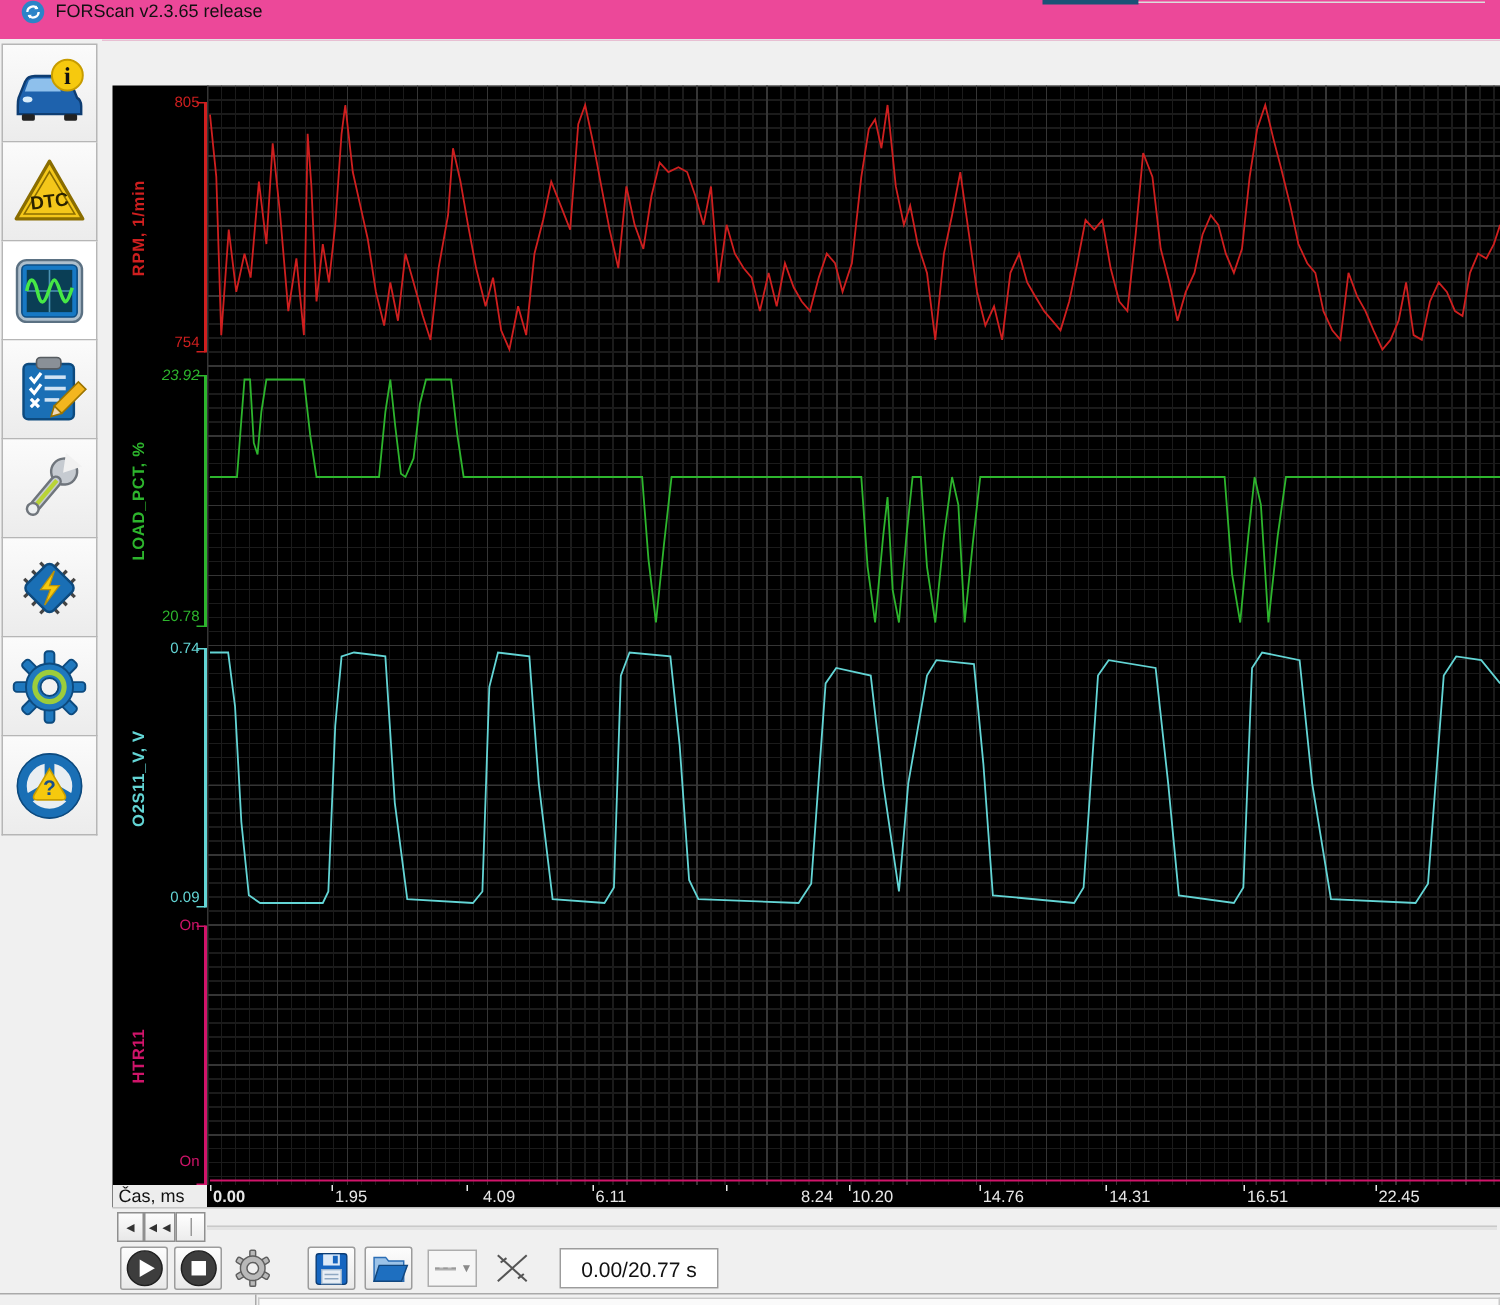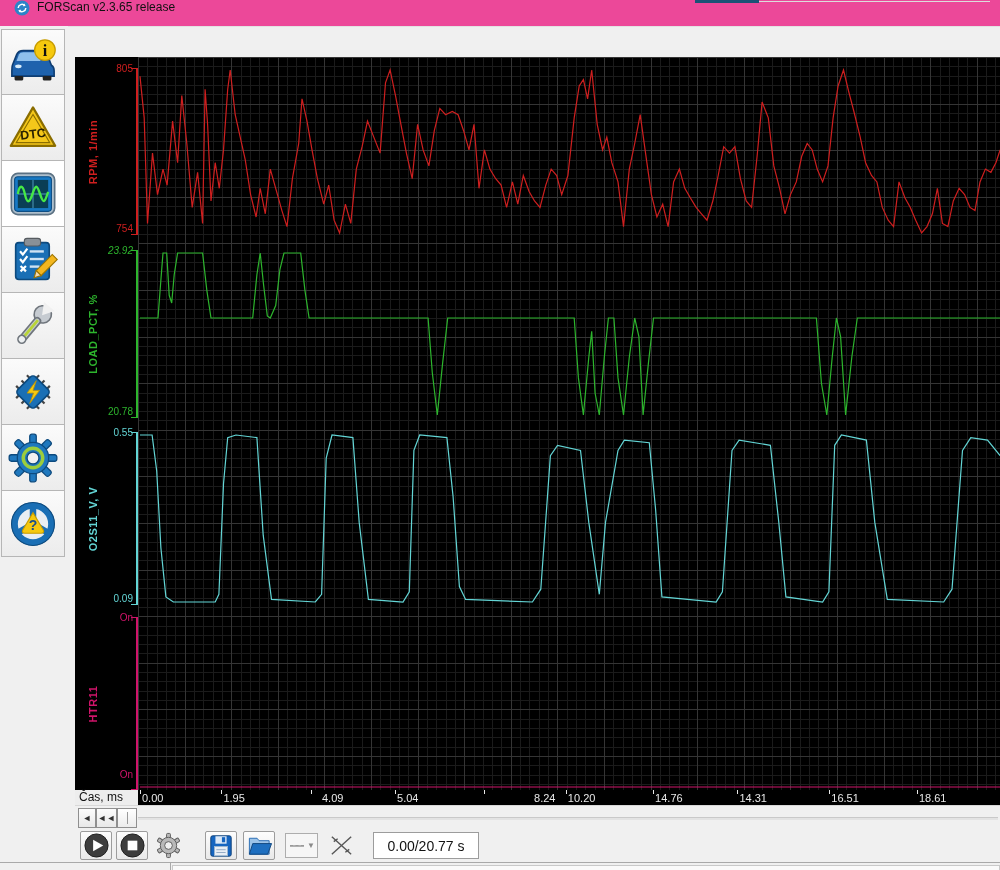--- a/index.html
+++ b/index.html
@@ -186,59 +186,59 @@
     <svg class="traces" id="traces" viewBox="0 0 862 733" preserveAspectRatio="none">
         <polyline points="2.0,19.4 6.2,60.9 9.5,166.4 14.5,96.1 19.5,137.6 25.0,112.1 29.1,128.1 34.6,64.1 39.6,105.7 43.8,38.6 48.8,86.5 54.2,150.4 59.6,115.3 64.6,166.4 67.1,32.2 69.6,67.3 73.0,144.0 77.2,105.7 81.3,131.3 85.5,92.9 89.7,32.2 92.2,13.0 97.2,57.7 102.2,80.1 107.2,102.5 112.6,137.6 118.1,160.0 122.2,131.3 127.3,156.8 132.3,112.1 137.7,131.3 143.9,153.6 149.0,169.6 154.4,121.7 160.7,86.5 164.0,41.8 169.0,64.1 174.0,92.9 179.4,121.7 185.7,147.2 190.7,128.1 196.1,163.2 201.6,176.0 207.4,147.2 212.8,166.4 218.3,112.1 224.1,89.7 229.5,64.1 235.8,80.1 242.1,96.1 247.5,25.8 252.1,13.0 257.5,38.6 262.9,67.3 268.4,96.1 274.2,121.7 279.6,67.3 285.1,92.9 290.9,108.9 296.3,73.7 301.8,51.4 307.6,57.7 314.3,54.5 320.1,57.7 325.6,73.7 331.0,92.9 336.0,67.3 341.0,131.3 346.4,92.9 351.9,112.1 357.7,121.7 363.1,128.1 368.6,150.4 374.4,124.9 379.8,147.2 385.3,118.5 391.1,134.5 396.5,144.0 402.0,150.4 407.8,128.1 413.2,112.1 418.7,118.5 423.7,137.6 429.9,118.5 436.2,60.9 441.2,29.0 445.4,22.6 449.6,41.8 453.7,13.0 459.2,67.3 464.6,92.9 468.8,80.1 473.8,105.7 480.0,124.9 485.5,169.6 491.3,112.1 496.7,86.5 502.2,57.7 508.0,99.3 513.4,137.6 518.9,160.0 524.7,147.2 530.1,169.6 535.6,124.9 541.4,112.1 546.8,131.3 552.3,140.8 558.1,150.4 563.5,156.8 569.0,163.2 574.8,144.0 580.2,118.5 585.7,89.7 591.5,96.1 596.9,89.7 602.4,121.7 608.2,144.0 613.6,150.4 619.1,99.3 624.1,45.0 630.3,60.9 635.8,108.9 641.6,131.3 647.0,156.8 652.5,137.6 658.3,124.9 663.7,99.3 669.2,86.5 674.2,92.9 679.2,112.1 684.6,124.9 690.0,108.9 695.1,60.9 700.1,29.0 705.5,13.0 710.9,35.4 715.9,54.5 722.2,80.1 727.6,105.7 733.5,118.5 738.9,124.9 744.3,150.4 750.2,163.2 755.6,169.6 761.0,124.9 766.9,140.8 772.3,150.4 777.7,163.2 783.6,176.0 789.0,169.6 794.4,156.8 799.4,131.3 804.4,166.4 809.9,169.6 815.3,144.0 821.1,131.3 826.6,137.6 832.0,150.4 837.0,153.6 842.0,124.9 847.4,112.1 852.9,115.3 857.9,105.7 862.1,92.9" fill="none" stroke="#cf1f1f" stroke-width="1.2" vector-effect="non-scaling-stroke"></polyline>
         <polyline points="2.0,261.0 20.0,261.0 22.9,222.8 25.0,196.0 28.7,196.0 31.2,238.3 33.7,246.0 36.2,217.7 39.6,196.0 64.6,196.0 68.8,233.1 73.0,261.0 114.7,261.0 118.9,217.7 122.2,196.0 125.6,228.0 129.3,258.9 132.3,261.0 137.7,248.6 141.9,212.5 146.0,196.0 162.7,196.0 166.9,233.1 171.1,261.0 290.1,261.0 294.3,315.7 299.3,358.0 304.7,305.4 309.7,261.0 436.2,261.0 440.4,320.9 445.4,358.0 450.8,300.2 453.7,274.4 457.1,336.3 461.3,358.0 466.3,300.2 470.4,261.0 475.9,261.0 480.0,320.9 485.5,358.0 491.3,300.2 496.7,261.0 500.9,279.6 505.1,358.0 510.5,305.4 515.5,261.0 678.4,261.0 683.4,326.0 688.8,358.0 694.2,300.2 698.4,261.0 702.6,279.6 707.6,358.0 713.8,300.2 719.3,261.0 862.1,261.0" fill="none" stroke="#2db52d" stroke-width="1.2" vector-effect="non-scaling-stroke"></polyline>
         <polyline points="2.0,378.0 14.1,378.0 18.7,414.0 22.9,491.0 27.9,539.9 35.4,545.0 77.2,545.0 80.9,537.3 85.5,426.8 89.7,380.6 98.0,378.0 118.9,380.6 125.2,478.2 133.5,542.4 177.3,545.0 183.6,537.3 188.2,401.1 194.0,378.0 214.9,380.6 221.2,465.4 230.4,542.4 265.0,545.0 271.3,534.7 275.9,393.4 281.7,378.0 308.9,380.6 315.1,439.7 321.4,529.6 327.6,542.4 394.4,545.0 402.8,532.2 412.4,398.6 419.5,388.3 442.5,393.4 450.8,465.4 461.3,537.3 467.5,465.4 480.0,393.4 486.3,383.1 511.3,385.7 517.6,452.5 523.9,539.9 578.1,545.0 584.4,534.7 594.0,393.4 601.1,383.1 632.4,388.3 640.8,465.4 647.9,539.9 684.6,545.0 690.9,534.7 696.7,388.3 703.4,378.0 728.4,383.1 736.8,465.4 749.3,542.4 805.7,545.0 814.0,532.2 824.5,393.4 832.8,380.6 849.5,383.1 862.1,398.6" fill="none" stroke="#63d5d5" stroke-width="1.2" vector-effect="non-scaling-stroke"></polyline>
         <polyline points="2.0,730.0 862.1,730.0" fill="none" stroke="#d0146a" stroke-width="1.2" vector-effect="non-scaling-stroke"></polyline>
       </svg>
     <div class="xaxis">
       <div class="xaxis-label">Čas, ms</div>
       <div id="xticks">
           <div class="xtick" style="left: 65px;"></div>
-          <div class="xticklabel" style="left: 67px;">0.00</div>
+          <div class="xticklabel" style="left: 67px; font-weight: bold;">0.00</div>
           <div class="xtick" style="left: 146.412px;"></div>
           <div class="xticklabel" style="left: 148.412px;">1.95</div>
           <div class="xtick" style="left: 235.757px;"></div>
           <div class="xticklabel" style="left: 247px;">4.09</div>
           <div class="xtick" style="left: 320.092px;"></div>
-          <div class="xticklabel" style="left: 322.092px;">5.04</div>
+          <div class="xticklabel" style="left: 322.092px;">6.11</div>
           <div class="xtick" style="left: 409.02px;"></div>
           <div class="xticklabel" style="left: 411.02px; margin-left: 48px;">8.24</div>
           <div class="xtick" style="left: 490.85px;"></div>
           <div class="xticklabel" style="left: 492.85px;">10.20</div>
           <div class="xtick" style="left: 578.107px;"></div>
           <div class="xticklabel" style="left: 580.107px;">14.76</div>
           <div class="xtick" style="left: 662.442px;"></div>
           <div class="xticklabel" style="left: 664.442px;">14.31</div>
           <div class="xtick" style="left: 754.293px;"></div>
           <div class="xticklabel" style="left: 756.293px;">16.51</div>
           <div class="xtick" style="left: 841.967px;"></div>
-          <div class="xticklabel" style="left: 843.967px;">18.61</div>
+          <div class="xticklabel" style="left: 843.967px;">22.45</div>
         </div>
     </div>
     <div id="channelDecor">
         <div class="axisline" style="top: 11px; height: 167px; background: rgb(207, 31, 31);"></div>
         <div class="axisnub" style="top: 11px; background: rgb(207, 31, 31);"></div>
         <div class="axisnub" style="top: 177px; background: rgb(207, 31, 31);"></div>
         <div class="ch-name" style="top: 86.5px; color: rgb(207, 31, 31);">RPM, 1/min</div>
         <div class="ch-val" style="top: 5px; color: rgb(207, 31, 31);">805</div>
         <div class="ch-val" style="top: 165px; color: rgb(207, 31, 31);">754</div>
         <div class="axisline" style="top: 193px; height: 168px; background: rgb(45, 181, 45);"></div>
         <div class="axisnub" style="top: 193px; background: rgb(45, 181, 45);"></div>
         <div class="axisnub" style="top: 360px; background: rgb(45, 181, 45);"></div>
         <div class="ch-name" style="top: 269px; color: rgb(45, 181, 45);">LOAD_PCT, %</div>
         <div class="ch-val" style="top: 187px; color: rgb(45, 181, 45); font-style: italic;">23.92</div>
         <div class="ch-val" style="top: 348px; color: rgb(45, 181, 45);">20.78</div>
         <div class="axisline" style="top: 375px; height: 173px; background: rgb(99, 213, 213);"></div>
         <div class="axisnub" style="top: 375px; background: rgb(99, 213, 213);"></div>
         <div class="axisnub" style="top: 547px; background: rgb(99, 213, 213);"></div>
         <div class="ch-name" style="top: 453.5px; color: rgb(99, 213, 213);">O2S11_V, V</div>
-        <div class="ch-val" style="top: 369px; color: rgb(99, 213, 213);">0.55</div>
+        <div class="ch-val" style="top: 369px; color: rgb(99, 213, 213);">0.74</div>
         <div class="ch-val" style="top: 535px; color: rgb(99, 213, 213);">0.09</div>
         <div class="axisline" style="top: 560px; height: 173px; background: rgb(208, 20, 106);"></div>
         <div class="axisnub" style="top: 560px; background: rgb(208, 20, 106);"></div>
         <div class="axisnub" style="top: 732px; background: rgb(208, 20, 106);"></div>
         <div class="ch-name" style="top: 638.5px; color: rgb(208, 20, 106);">HTR11</div>
         <div class="ch-val" style="top: 554px; color: rgb(208, 20, 106);">On</div>
         <div class="ch-val" style="top: 711px; color: rgb(208, 20, 106);">On</div>
       </div>
   </div>
 

